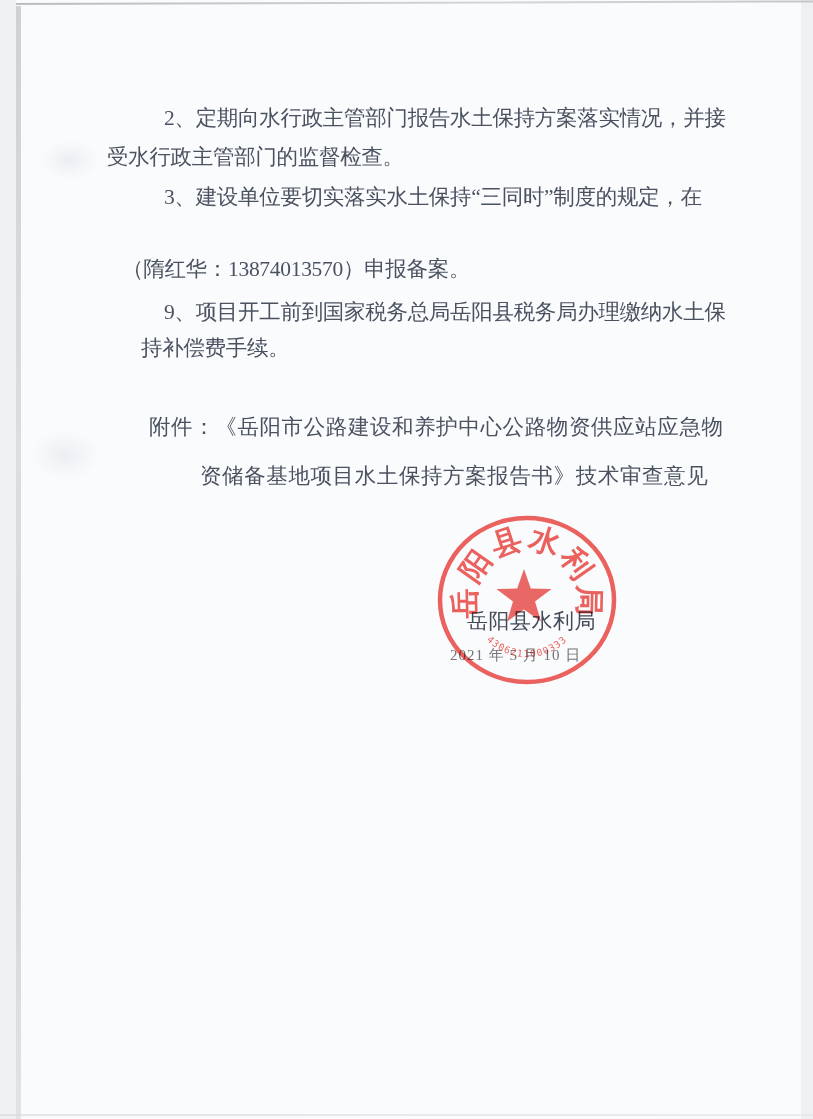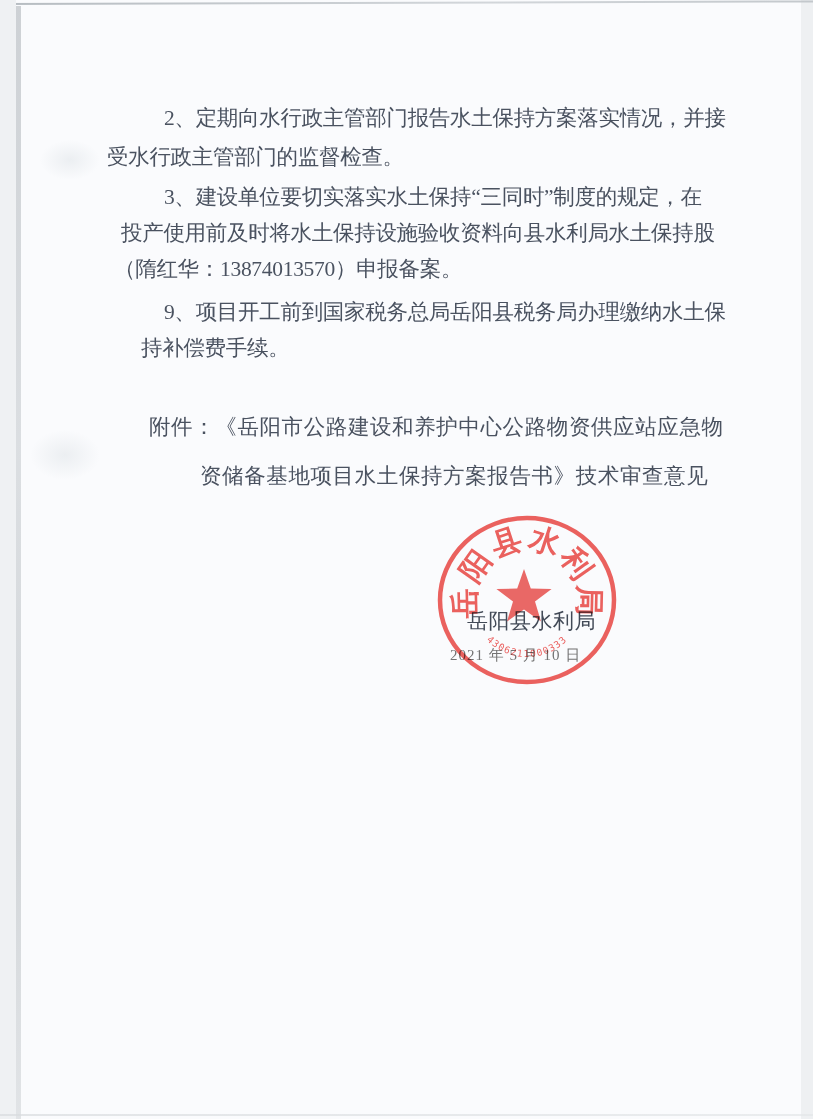--- a/index.html
+++ b/index.html
@@ -46,21 +46,21 @@
     font-size:21.5px;
     color:#4a5260;
     letter-spacing:-0.3px;
     white-space:nowrap;
     line-height:24px;
   }
   .l0{left:164px;top:106px;}
   .l1{left:107px;top:145px;}
   .l2{left:164px;top:185px;text-align:center;}
   .l3{left:121px;top:221px;}
-  .l4{left:114px;top:257px;}
+  .l4{left:122px;top:257px;}
   .l5{left:164px;top:300px;}
   .l6{left:121px;top:336px;margin-left:20px;}
   .l7{left:149px;top:415px;letter-spacing:0.6px;}
   .l8{left:200px;top:452px;letter-spacing:0.6px;margin-top:12px;}
   .sig-name{
     position:absolute;left:467px;top:607px;
     font-size:21px;color:#424a57;letter-spacing:0.5px;white-space:nowrap;
   }
   .sig-date{
     position:absolute;left:450px;top:646px;
@@ -91,21 +91,20 @@
   <div class="edge-top"></div>
   <div class="edge-left-margin"></div>
   <div class="edge-left-line"></div>
   <div class="edge-bottom"></div>
   <div class="smudge" style="left:40px;top:140px;width:60px;height:40px;"></div>
   <div class="smudge" style="left:30px;top:430px;width:70px;height:50px;"></div>
 
   <div class="ln l0">2、定期向水行政主管部门报告水土保持方案落实情况，并接</div>
   <div class="ln l1">受水行政主管部门的监督检查。</div>
   <div class="ln l2">3、建设单位要切实落实水土保持“三同时”制度的规定，在</div>
-  <div class="ln l3">投产使用前及时将水土保持设施验收资料向县水利局水土保持股</div>
   <div class="ln l4">（隋红华：13874013570）申报备案。</div>
   <div class="ln l5">9、项目开工前到国家税务总局岳阳县税务局办理缴纳水土保</div>
   <div class="ln l6">持补偿费手续。</div>
   <div class="ln l7">附件：《岳阳市公路建设和养护中心公路物资供应站应急物</div>
   <div class="ln l8">资储备基地项目水土保持方案报告书》技术审查意见</div>
 
   <div class="sig-name">岳阳县水利局</div>
   <div class="sig-date">2021 年 5 月 10 日</div>
 
   <svg class="seal" viewBox="0 0 200 200">

